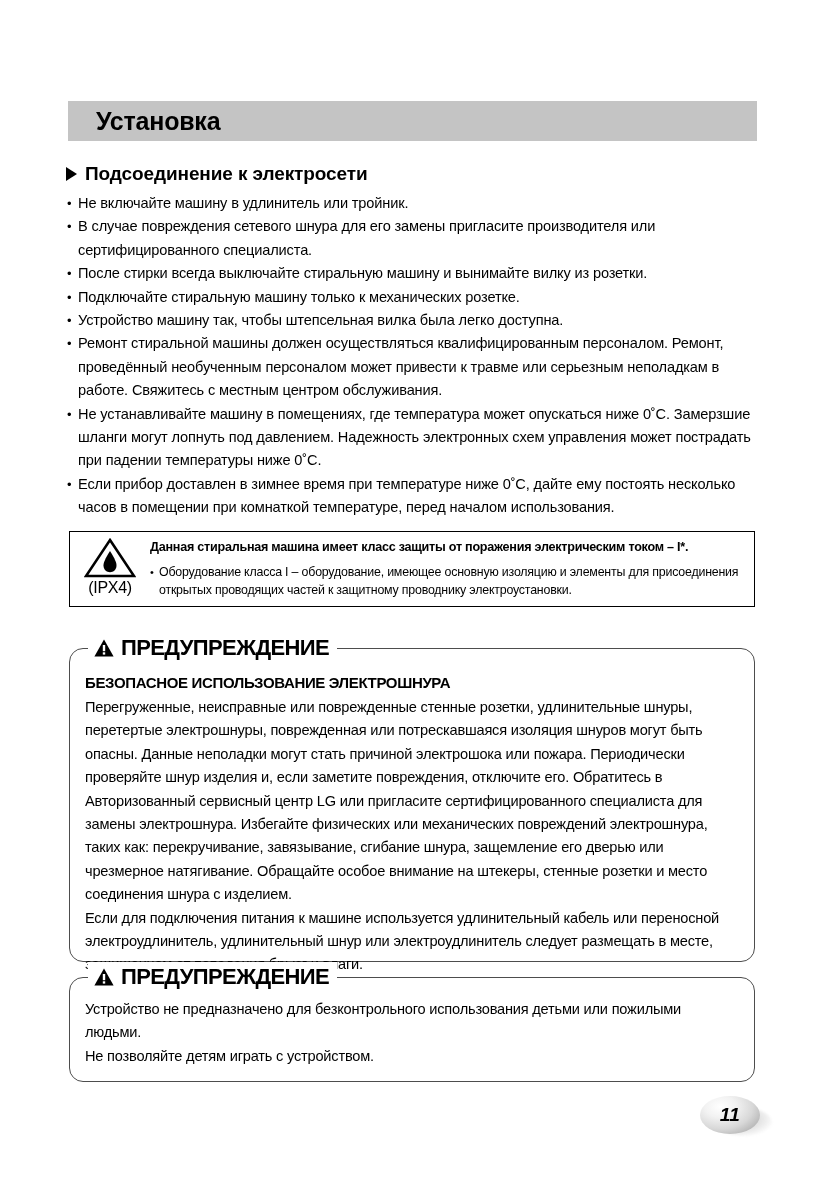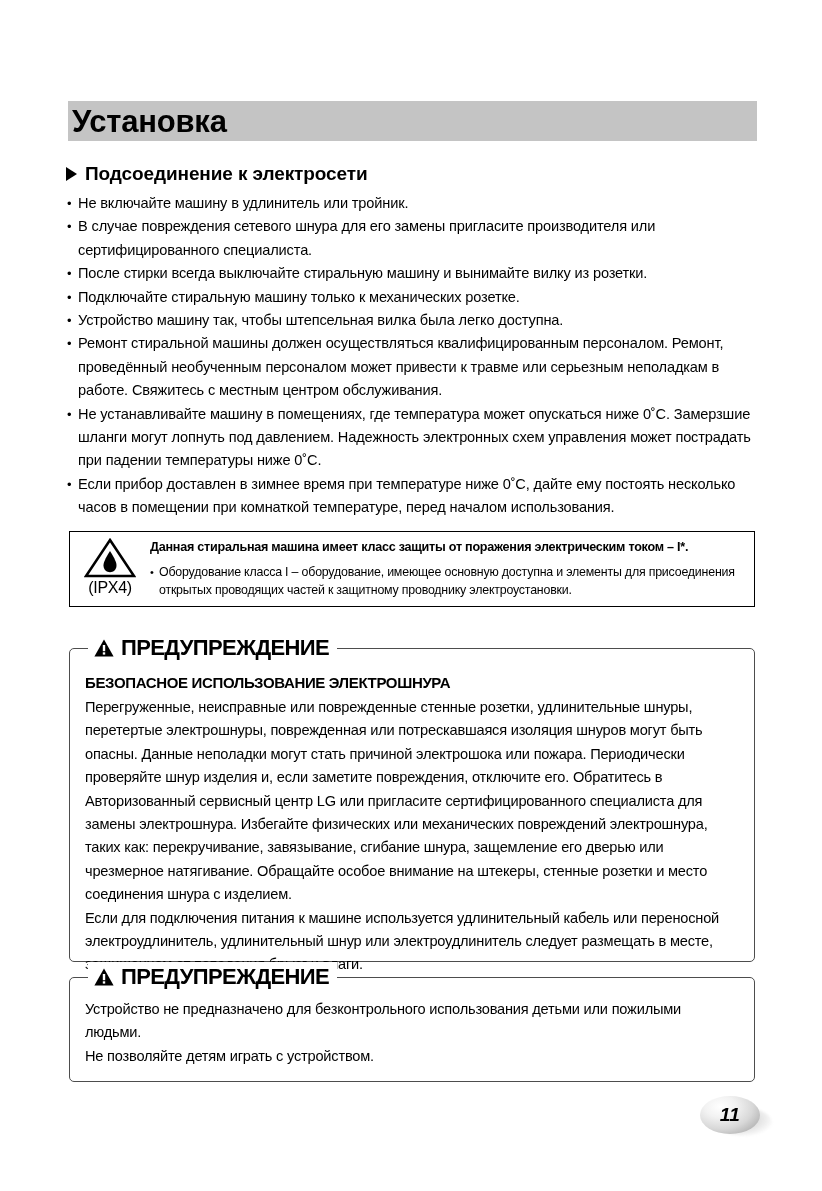--- a/index.html
+++ b/index.html
@@ -28,24 +28,24 @@
     position: absolute;
     left: 68px;
     top: 101px;
     width: 689px;
     height: 40px;
     background: #c4c4c4;
     display: flex;
     align-items: center;
   }
   .header-title {
-    font-size: 31px;
+    font-size: 25px;
     font-weight: bold;
     letter-spacing: -0.2px;
-    padding-left: 4px;
+    padding-left: 28px;
     line-height: 1;
   }
 
   
   .section-heading {
     position: absolute;
     left: 66px;
     top: 163px;
     display: flex;
     align-items: center;
@@ -146,21 +146,21 @@
     flex: 0 0 auto;
     width: 9px;
     font-size: 11px;
   }
 
   
   .warn-box {
     position: absolute;
     box-sizing: border-box;
     border: 1.5px solid #4d4d4d;
-    border-radius: 5px;
+    border-radius: 14px;
   }
   #warn-box-1 {
     left: 69px;
     top: 648px;
     width: 686px;
     height: 314px;
   }
   #warn-box-2 {
     left: 69px;
     top: 977px;
@@ -302,21 +302,21 @@
           <polygon points="26,3 50,39 2,39" fill="none" stroke="#000" stroke-width="2.6" stroke-linejoin="miter"></polygon>
           <path d="M26 14 C21 22 19.5 25.5 19.5 28.5 C19.5 32.6 22.6 35.2 26 35.2 C29.4 35.2 32.5 32.6 32.5 28.5 C32.5 25.5 31 22 26 14 Z" fill="#000"></path>
         </svg>
       </div>
       <div class="ipx-label">(IPX4)</div>
     </div>
     <div class="ipx-content">
       <div class="ipx-title">Данная стиральная машина имеет класс защиты от поражения электрическим током – I*.</div>
       <div class="ipx-bullet">
         <span class="bdot">•</span>
-        <span>Оборудование класса I – оборудование, имеющее основную доступна и элементы для присоединения открытых проводящих частей к защитному проводнику электроустановки.</span>
+        <span>Оборудование класса I – оборудование, имеющее основную изоляцию и элементы для присоединения открытых проводящих частей к защитному проводнику электроустановки.</span>
       </div>
     </div>
   </div>
 
   <div class="warn-box" id="warn-box-1">
     <div class="warn-header">
       <span class="warn-tri">
         <svg width="20" height="18" viewBox="0 0 20 18">
           <polygon points="10,0.5 19.6,17.5 0.4,17.5" fill="#000"></polygon>
           <rect x="8.8" y="6" width="2.4" height="6.2" fill="#fff"></rect>

